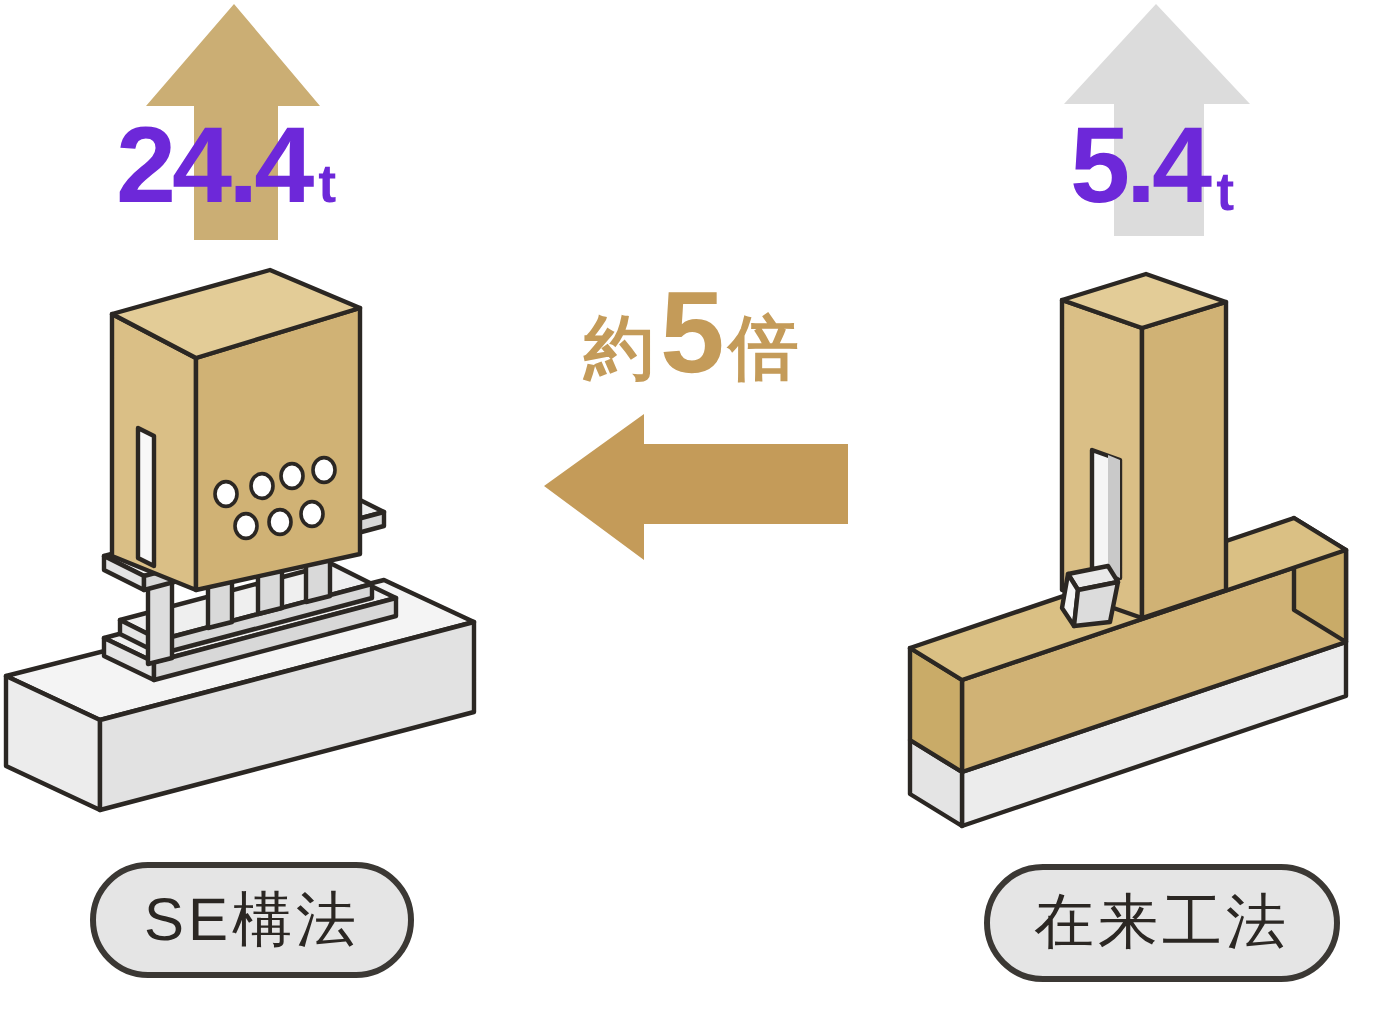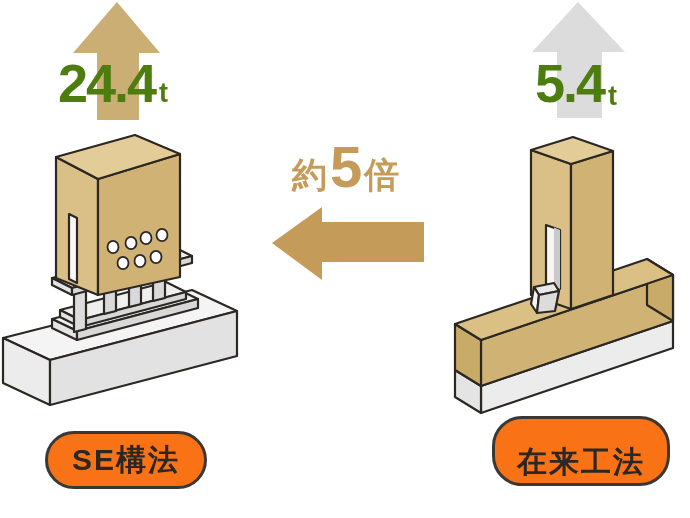--- a/index.html
+++ b/index.html
@@ -2,39 +2,39 @@
 <html><head>
 <meta charset="utf-8">
 <style>
   html,body{margin:0;padding:0;background:#fff;}
   .canvas{
     position:relative;width:690px;height:518px;background:#ffffff;overflow:hidden;
     font-family:"Liberation Sans","DejaVu Sans",sans-serif;color:#2b2723;
   }
   .scene-svg{position:absolute;left:0;top:0;width:690px;height:518px;}
   .value{
-    position:absolute;display:flex;align-items:baseline;font-weight:bold;color:#4d7c0f;line-height:1;
+    position:absolute;display:flex;align-items:baseline;font-weight:bold;color:#6d28d9;line-height:1;
   }
   .value .num{font-size:54px;letter-spacing:-2px;}
   .value .unit{font-size:27px;margin-left:4px;letter-spacing:0;}
   .value-left{left:58px;top:56px;}
   .value-right{left:535px;top:56px;align-items:flex-end;}
   .multiplier{
     position:absolute;left:292px;top:138px;display:flex;align-items:baseline;
     color:#c49b59;font-weight:bold;line-height:1;
   }
   .multiplier .m-small{font-size:35px;}
   .multiplier .m-big{font-size:58px;letter-spacing:-1px;margin:0 3px;}
   .pill{
-    position:absolute;box-sizing:border-box;background:#f97316;border:3px solid #3b3834;
+    position:absolute;box-sizing:border-box;background:#e5e5e5;border:3px solid #3b3834;
     border-radius:30px;display:flex;align-items:center;justify-content:center;
-    font-size:30px;font-weight:bold;letter-spacing:2px;color:#2b2723;
+    font-size:30px;font-weight:normal;letter-spacing:2px;color:#2b2723;
   }
   .pill-left{left:45px;top:431px;width:162px;height:58px;}
-  .pill-right{left:492px;top:416px;width:178px;height:70px;align-items:flex-end;}
+  .pill-right{left:492px;top:432px;width:178px;height:59px;}
   .outl{stroke:#2b2723;stroke-width:2.2;stroke-linejoin:round;}
 </style>
 </head>
 <body>
 
 <div class="canvas">
 
   <svg class="scene-svg" viewBox="0 0 690 518">
 
     <g>

